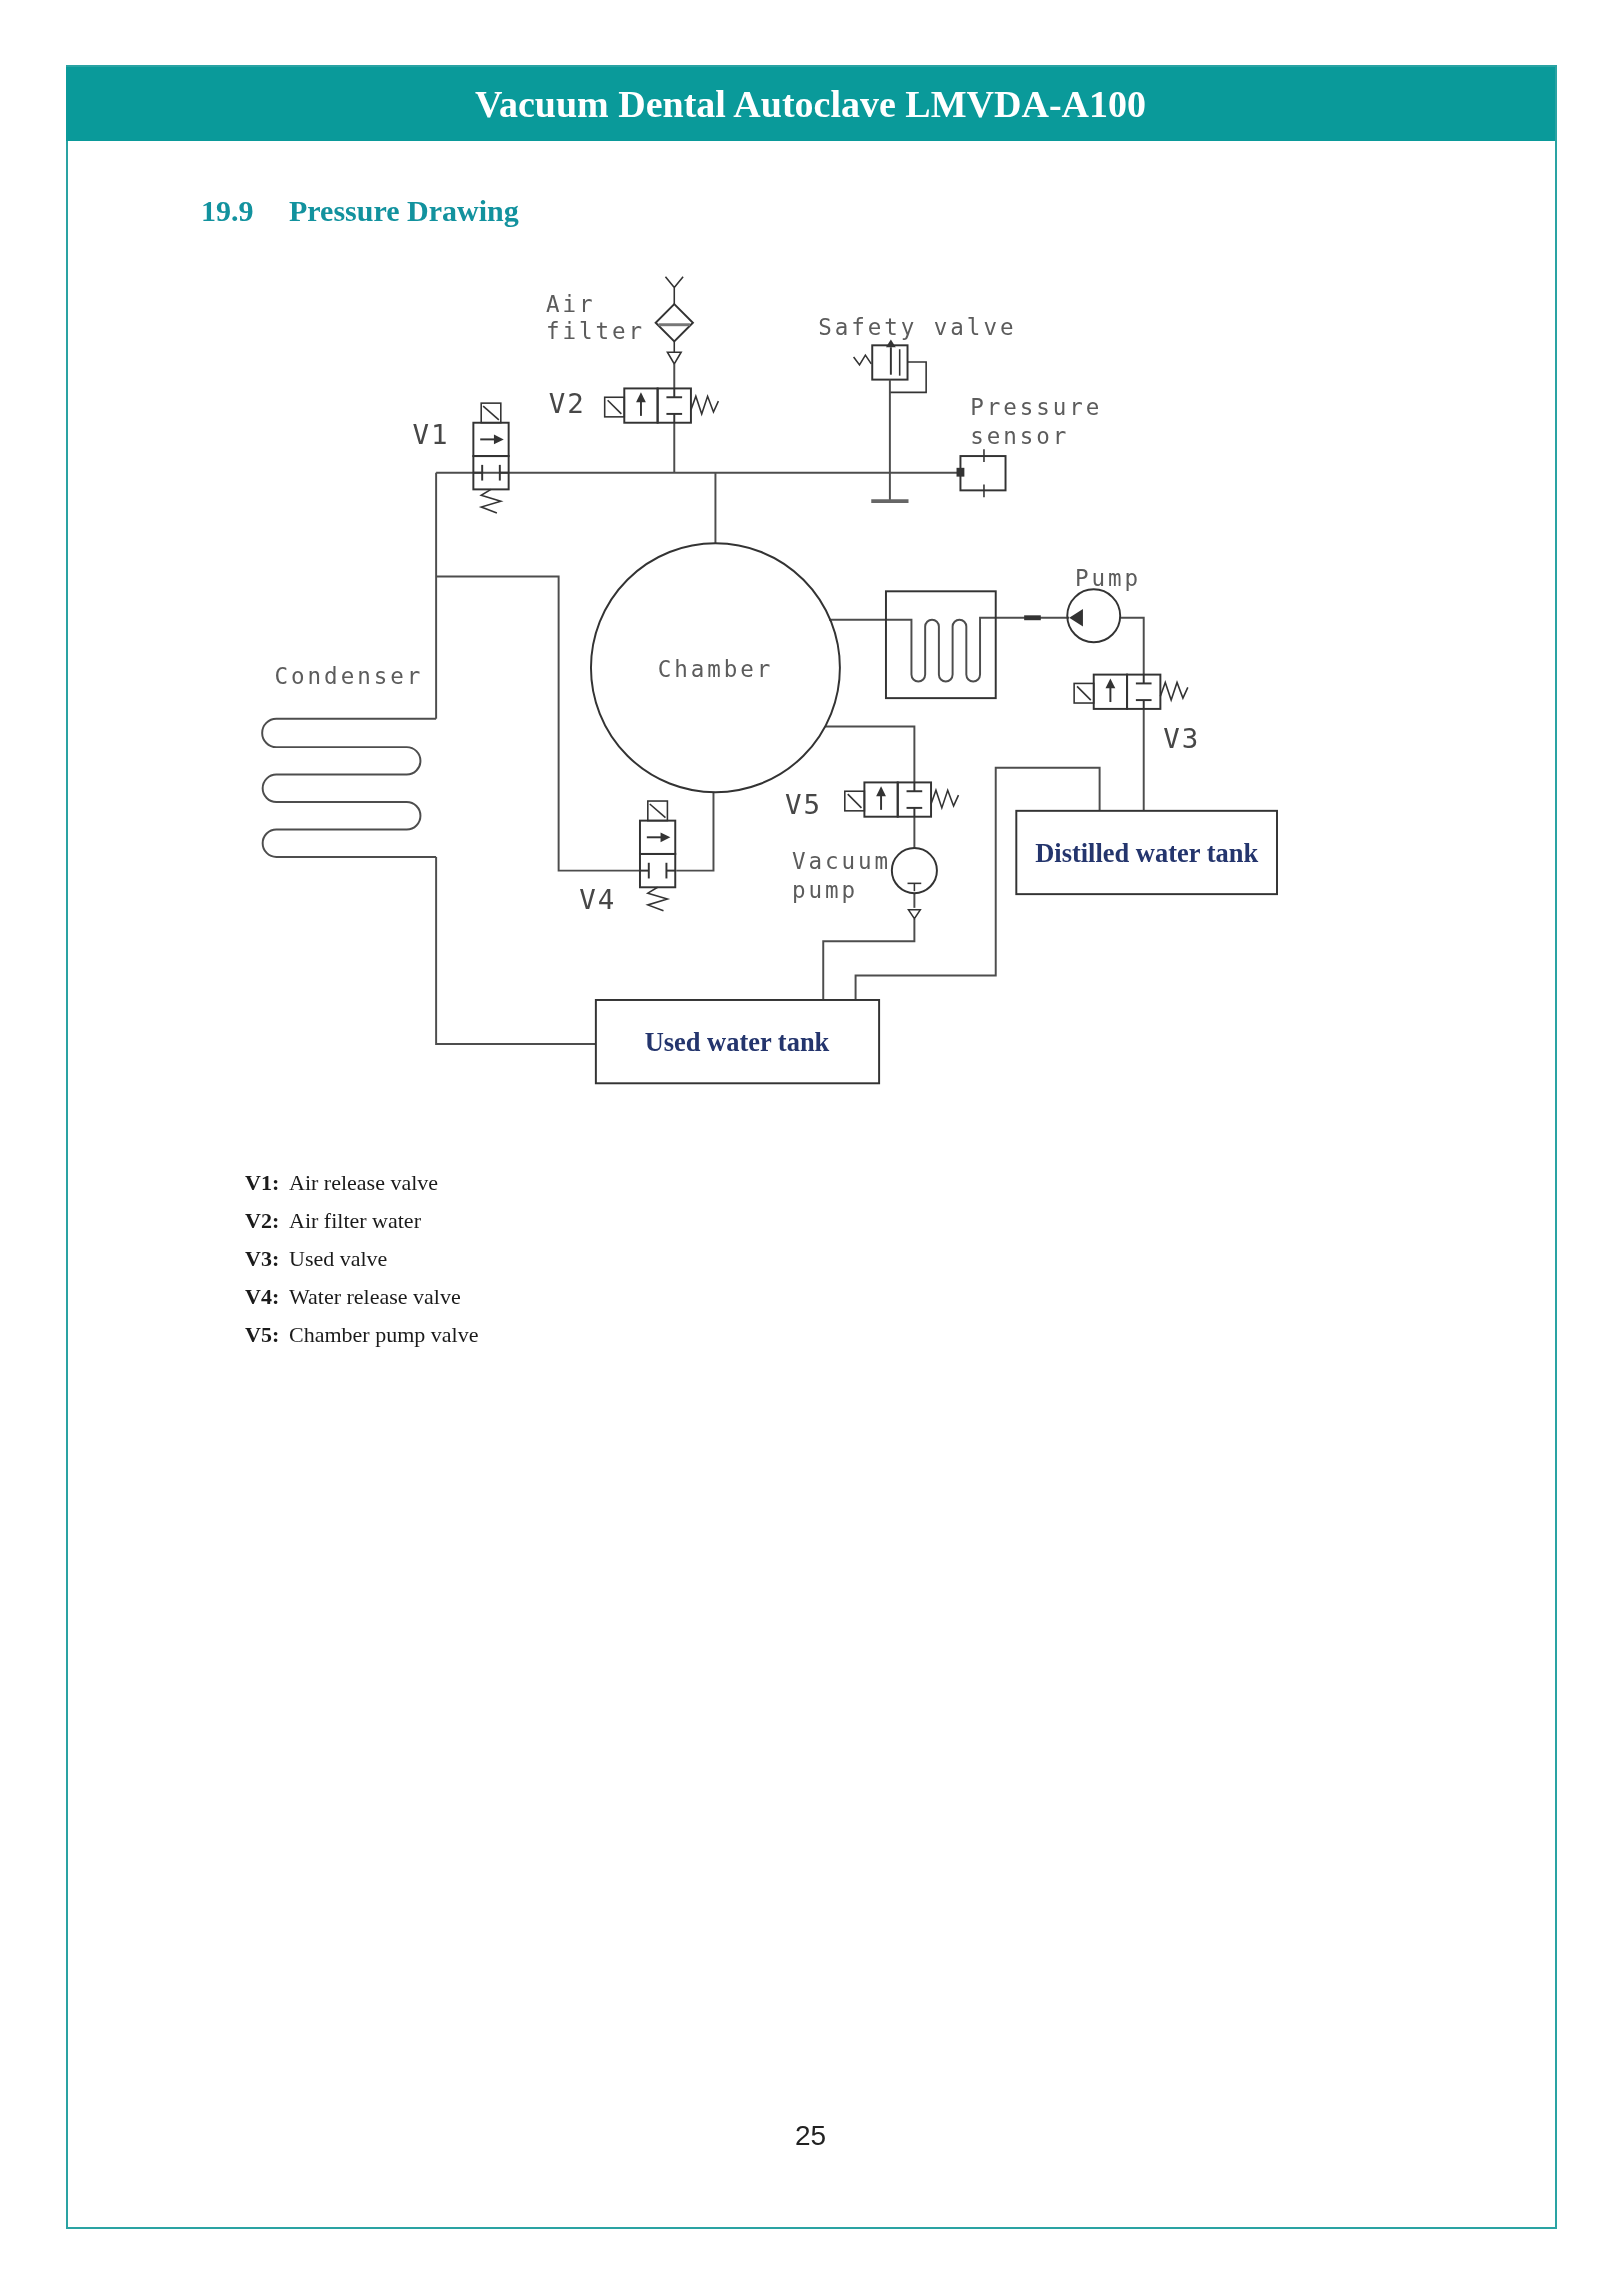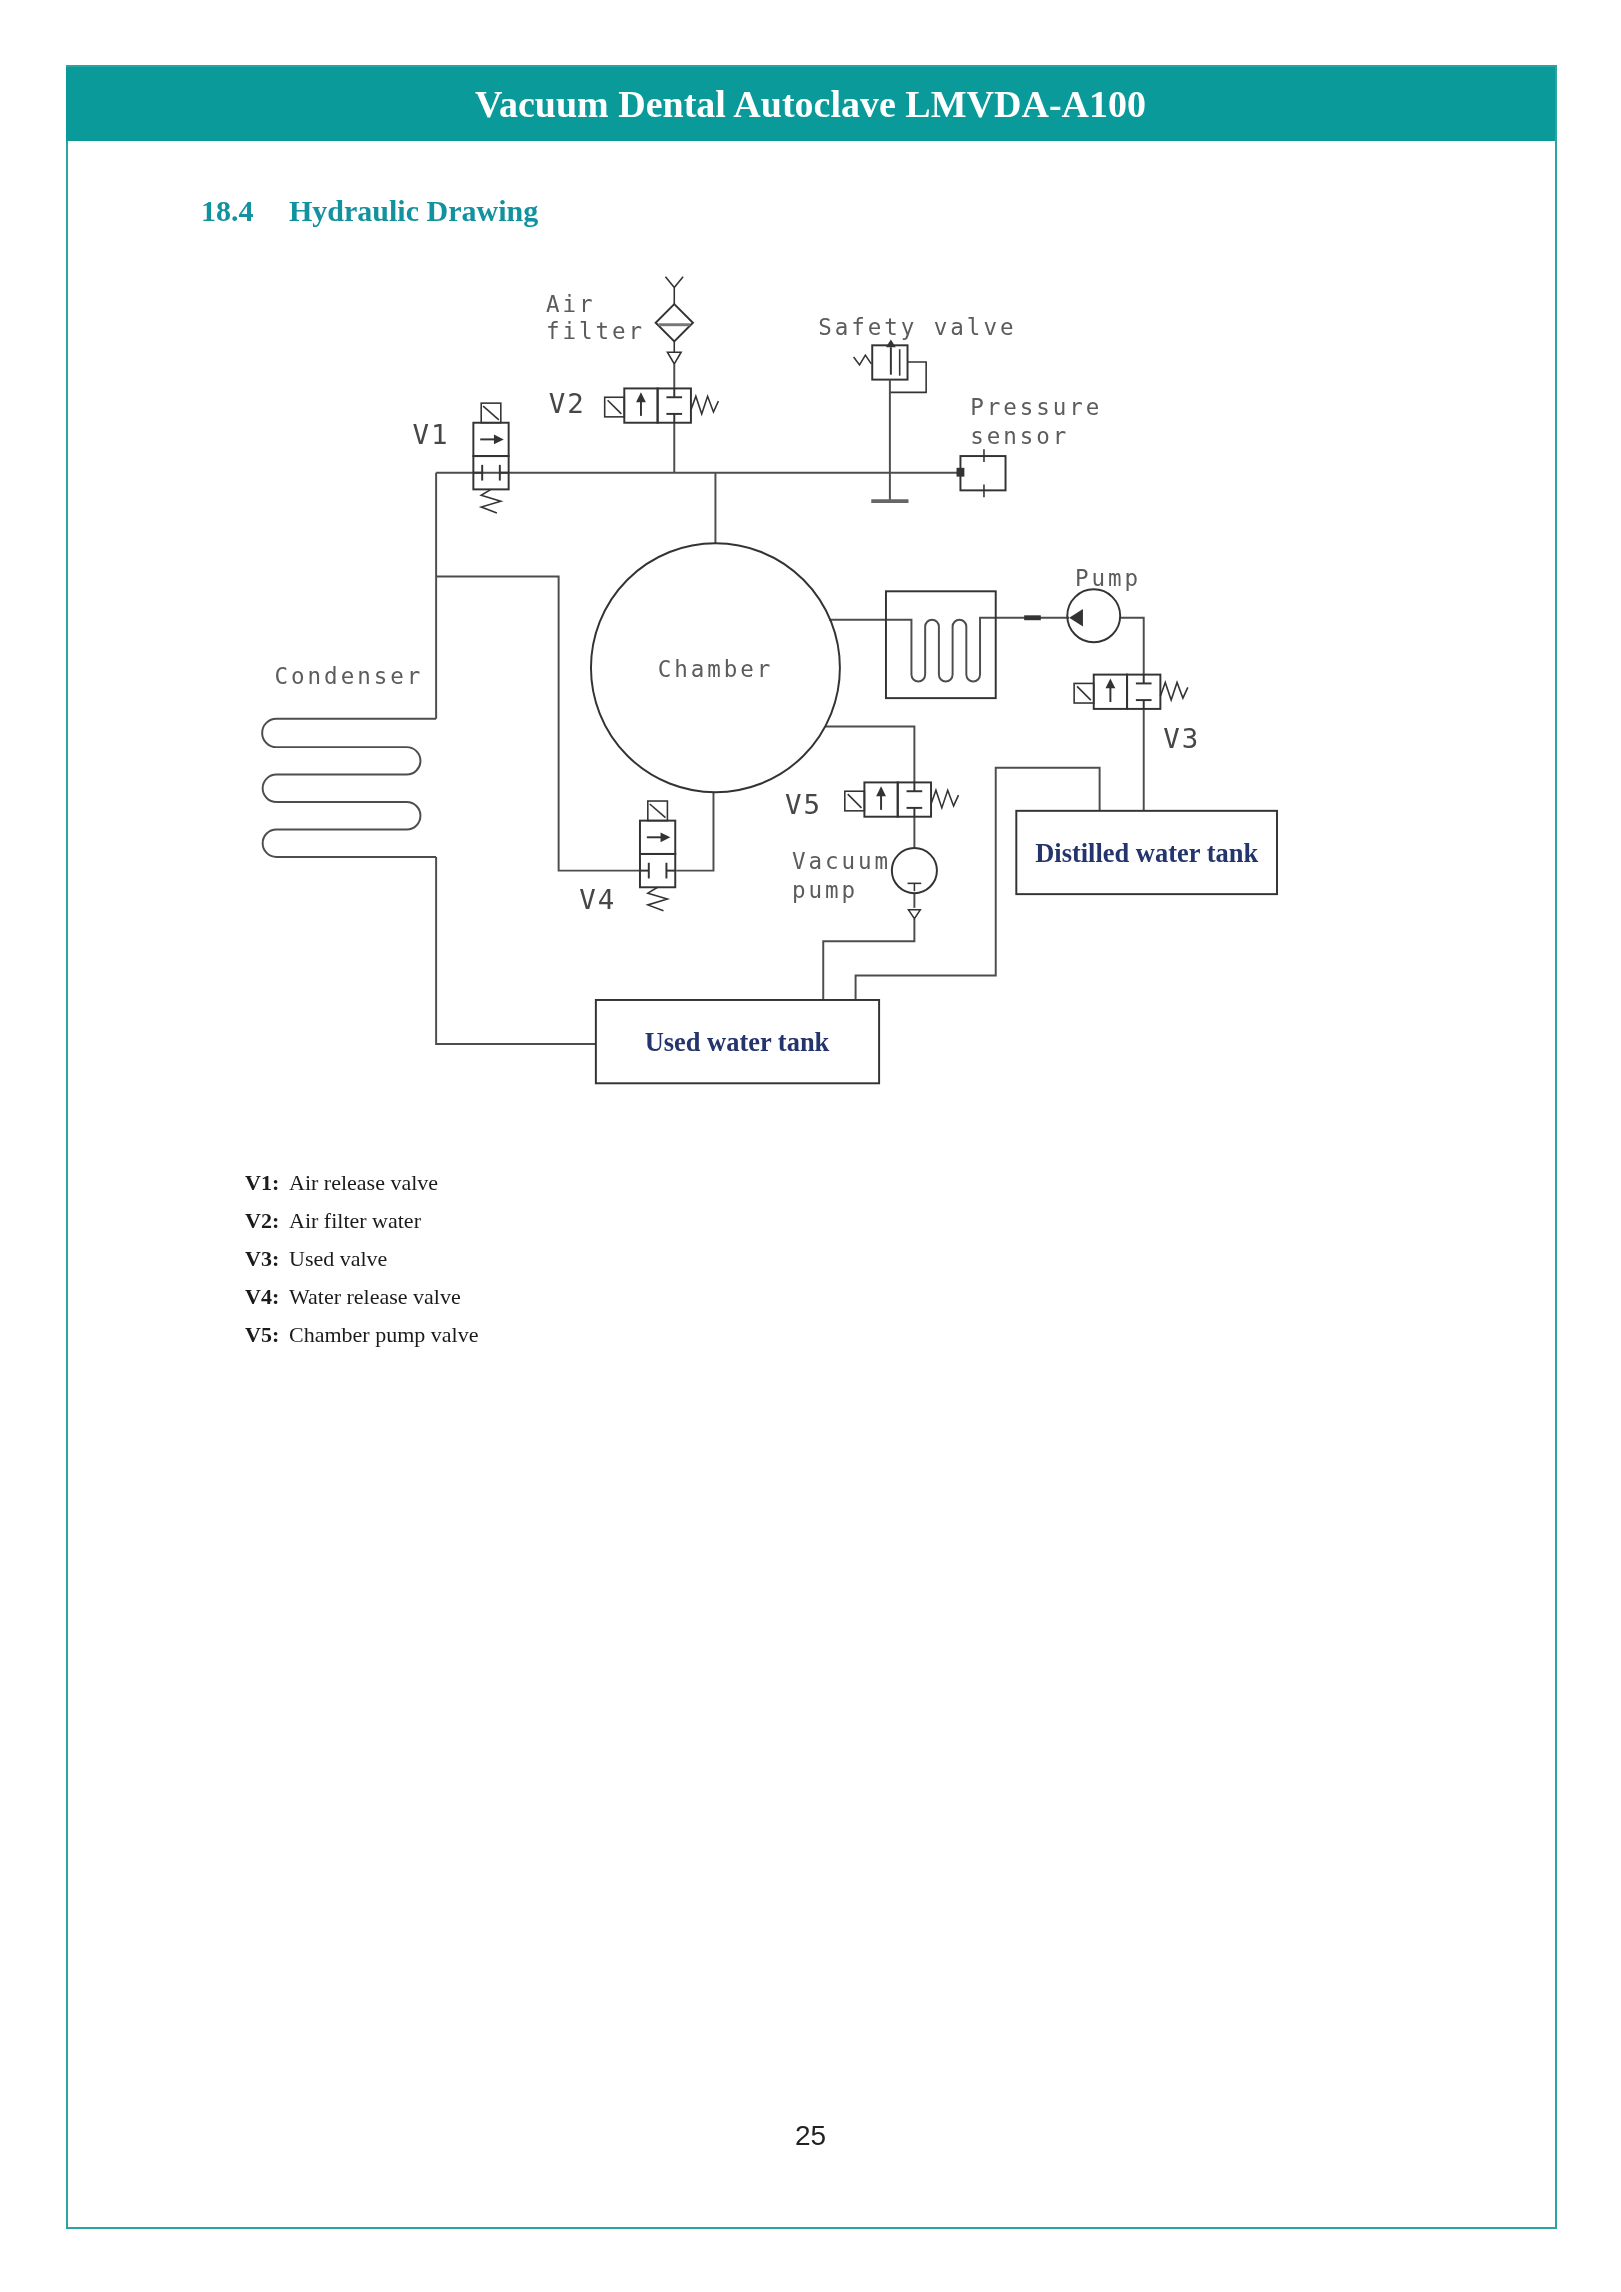--- a/index.html
+++ b/index.html
@@ -26,22 +26,22 @@
 </head>
 <body>
 
 <div class="frame"></div>
 
 <div class="header-bar">
   <span class="header-title">Vacuum Dental Autoclave LMVDA-A100</span>
 </div>
 
 <div class="section-heading">
-  <span class="num">18.4</span>
-  <span class="ttl">Hydraulic Drawing</span>
+  <span class="num">19.9</span>
+  <span class="ttl">Pressure Drawing</span>
 </div>
 
 <svg class="diagram" width="1621" height="2293" viewBox="0 0 1654 2339" xmlns="http://www.w3.org/2000/svg">
 
   <defs>
 
     <g id="hvalve">
       <rect x="0" y="9" width="20" height="20" class="comp-thin"></rect>
       <line x1="3" y1="12" x2="17" y2="26" class="comp-thin"></line>
       <rect x="20" y="0" width="34" height="35" class="comp"></rect>

